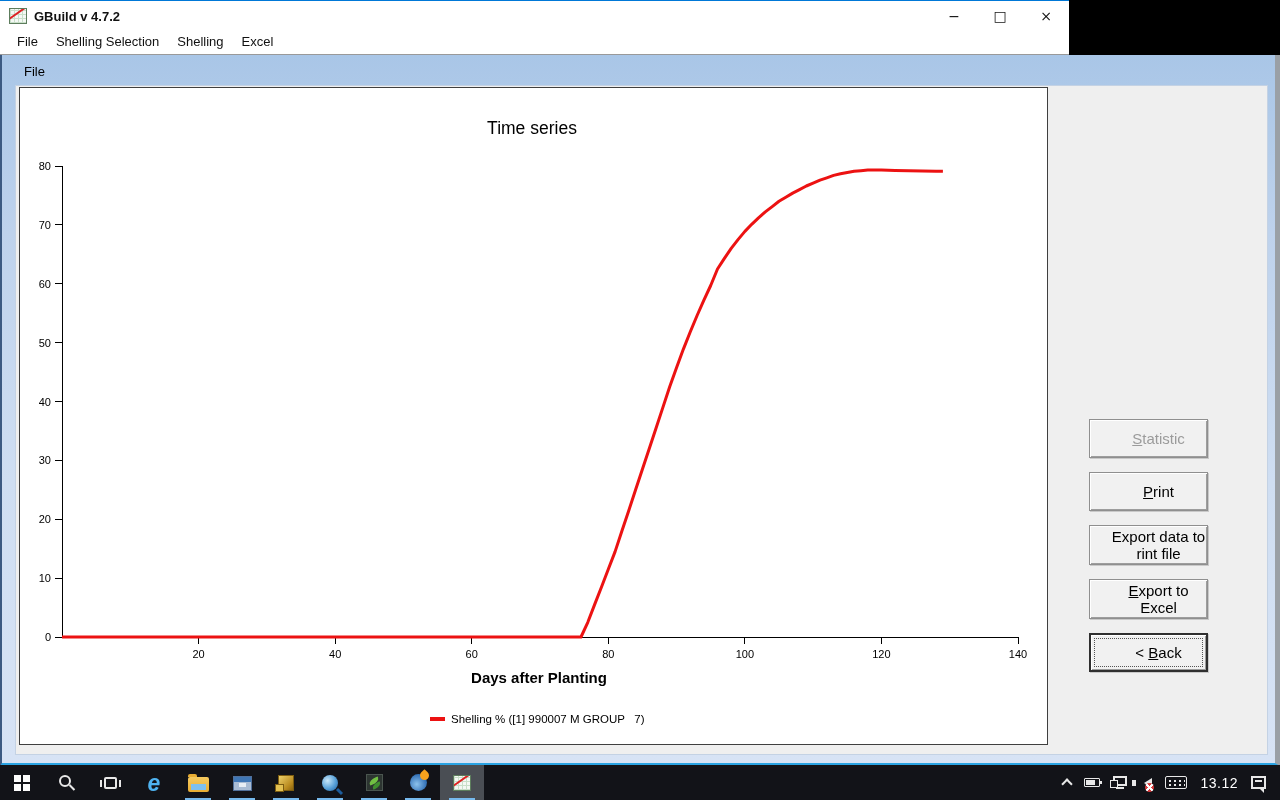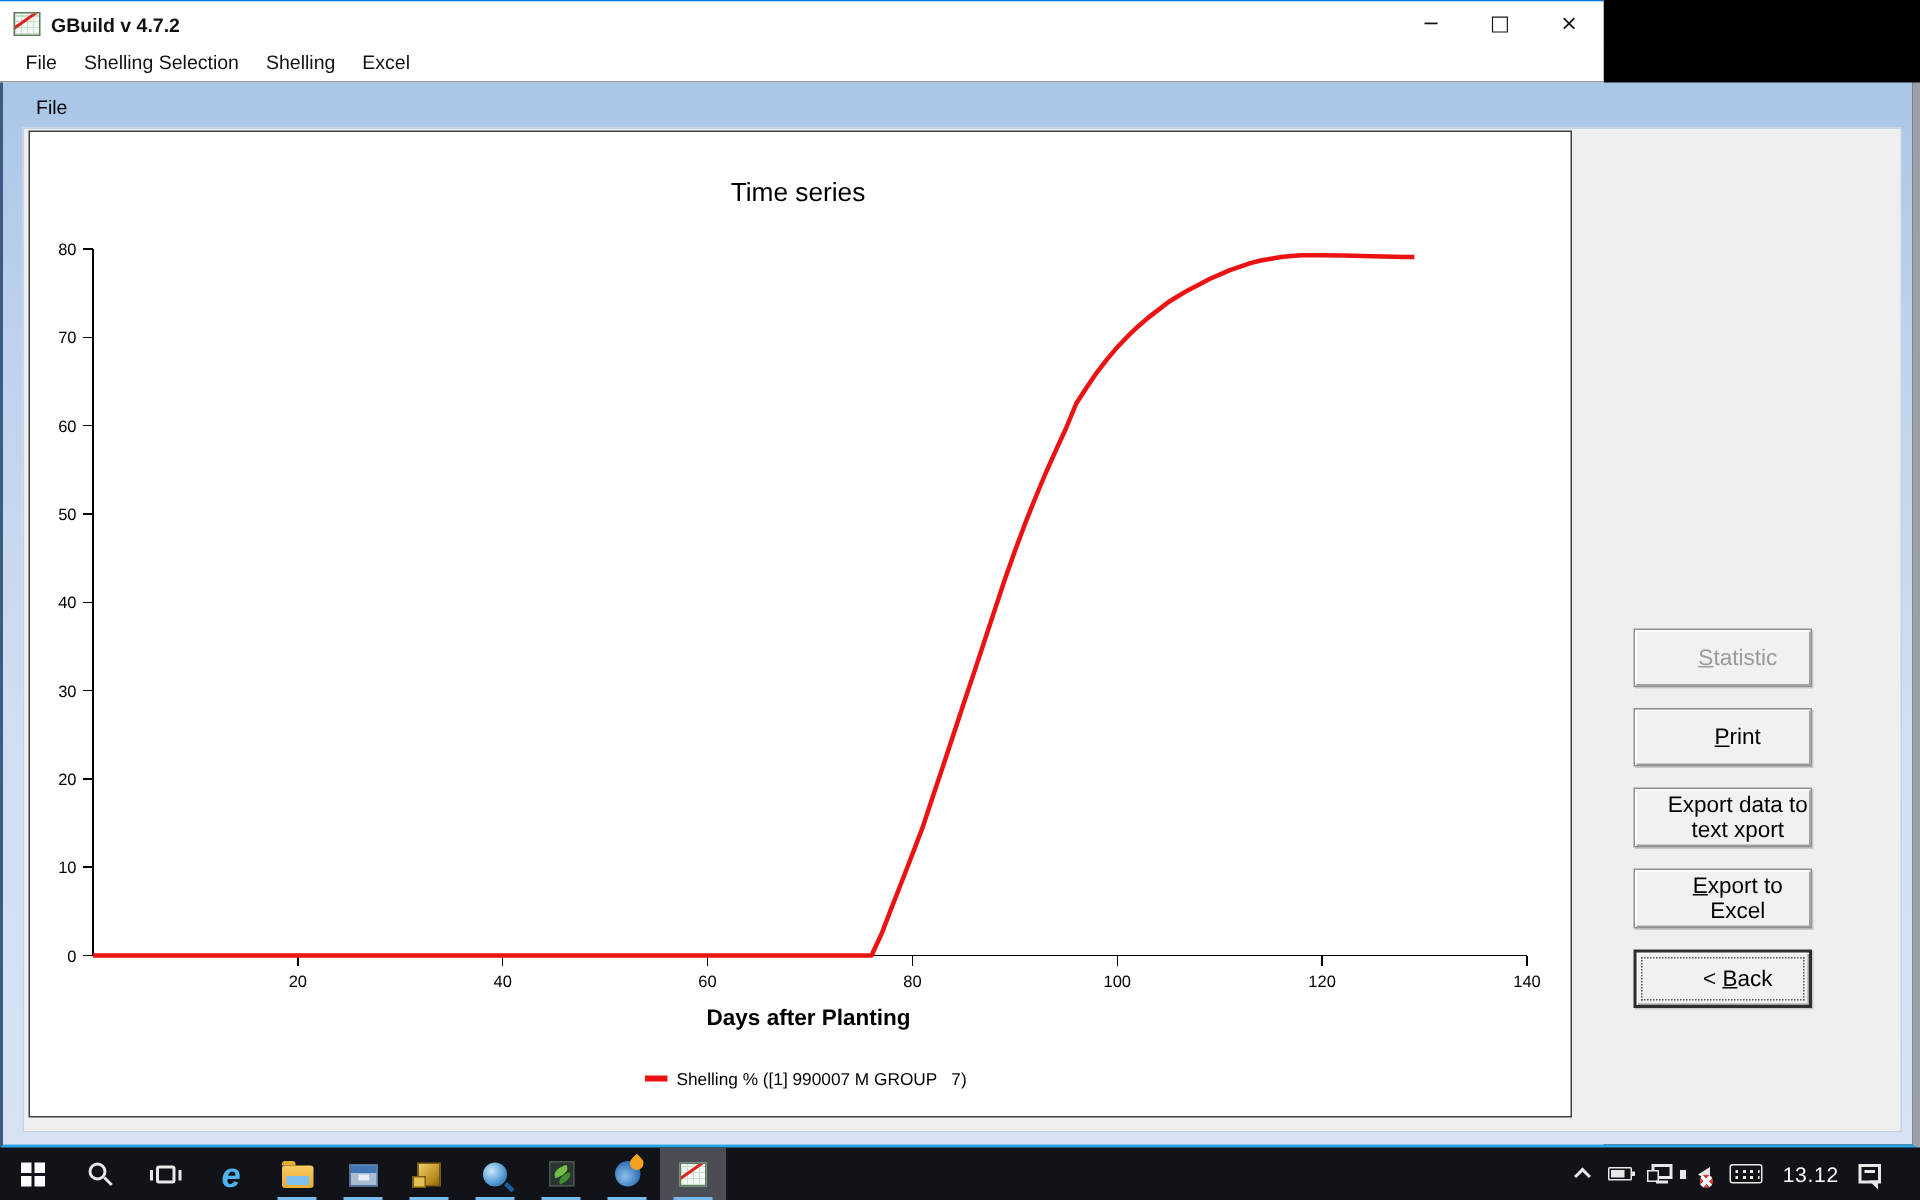--- a/index.html
+++ b/index.html
@@ -40,21 +40,21 @@
   .btn.disabled{color:#9b9b9b;}
   .btn.focused{border:2px solid #2f2f2f;}
   .focus-ring{position:absolute;inset:3px;border:1px dotted #555;pointer-events:none;}
 
   
   .taskbar{position:absolute;left:0;top:765px;width:1280px;height:35px;background:#121318;
            display:flex;align-items:stretch;color:#e8e8e8;}
   .tb-btn{width:44px;display:flex;align-items:center;justify-content:center;position:relative;}
   .tb-btn.running::after{content:"";position:absolute;left:9px;right:9px;bottom:0;height:2px;background:#76b9ed;}
   .tb-btn.active{background:#4a4e54;}
-  .tray{margin-left:auto;display:flex;align-items:center;gap:13px;padding-right:26px;}
+  .tray{margin-left:auto;display:flex;align-items:center;gap:13px;padding-right:14px;}
   .tray .tb-ico{display:flex;align-items:center;justify-content:center;}
   .clock{font-size:14px;color:#fff;letter-spacing:.5px;}
 
   
   .icn{position:relative;display:inline-block;box-sizing:border-box;}
 
   .windows-logo-icon{width:16px;height:16px;}
   .windows-logo-icon::before{content:"";position:absolute;left:0;top:0;width:7px;height:7px;background:#fdfdfd;
      box-shadow:9px 0 #fdfdfd,0 9px #fdfdfd,9px 9px #fdfdfd;}
 
@@ -201,21 +201,21 @@
           </svg>
       </div>
       <div class="btn-col" id="btn-col">
           <div class="btn disabled">
             <span class="btn-label"><u>S</u>tatistic</span>
           </div>
           <div class="btn">
             <span class="btn-label"><u>P</u>rint</span>
           </div>
           <div class="btn two-line">
-            <span class="btn-label">Export data to text xport</span>
+            <span class="btn-label">Export data to rint file</span>
           </div>
           <div class="btn two-line">
             <span class="btn-label"><u>E</u>xport to Excel</span>
           </div>
           <div class="btn focused">
             <span class="btn-label">&lt; <u>B</u>ack</span>
             <span class="focus-ring"></span>
           </div>
         </div>
     </div>

